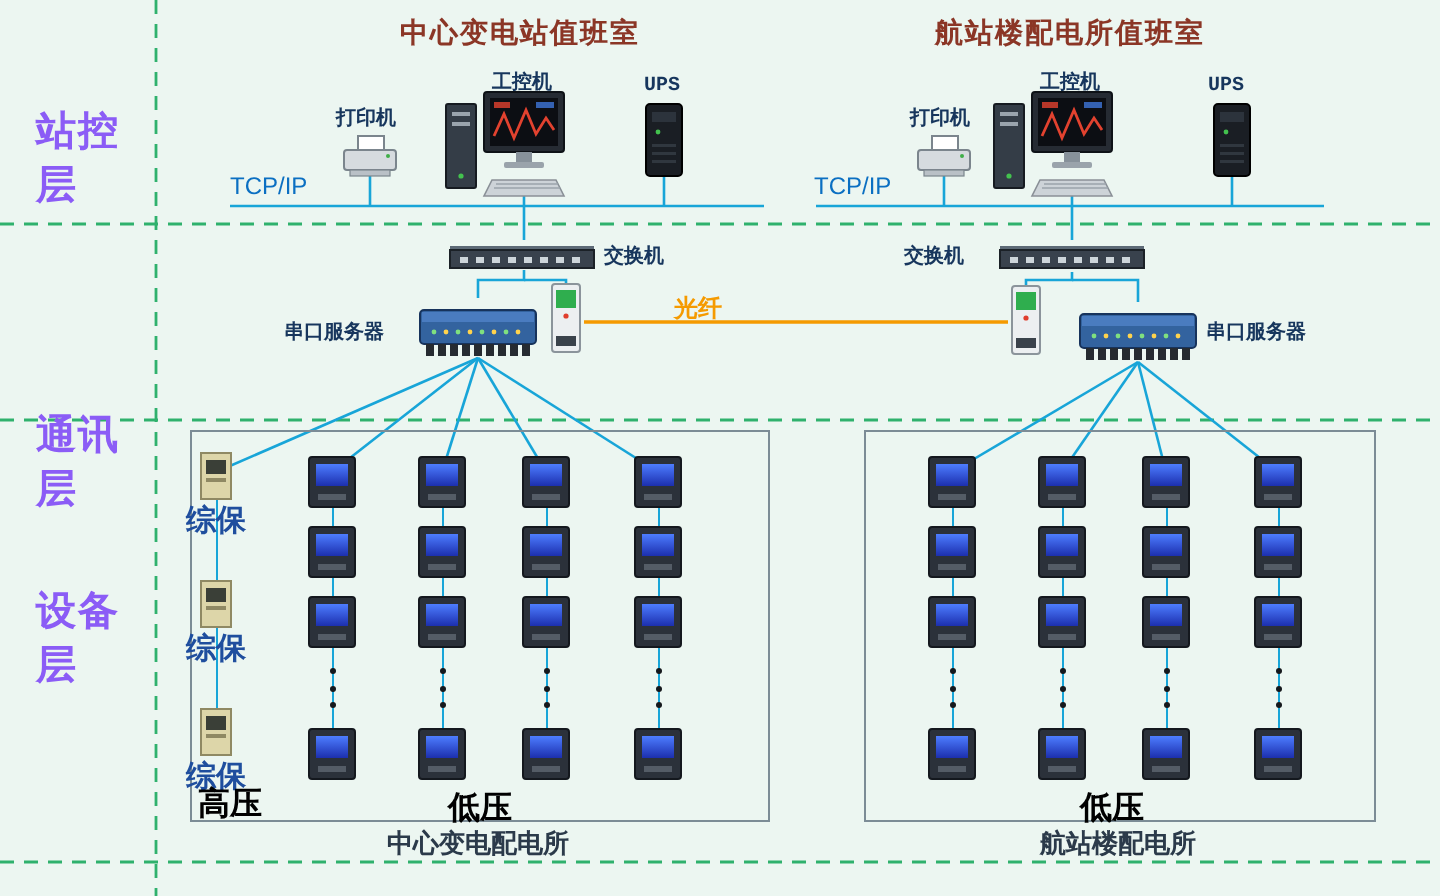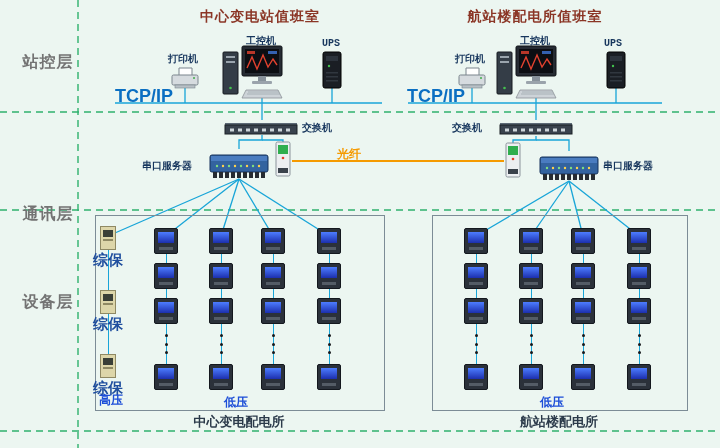--- a/index.html
+++ b/index.html
@@ -4,26 +4,26 @@
 <style>
   html,body{margin:0;padding:0;}
   .page{
     position:relative;width:720px;height:448px;overflow:hidden;
     background:#ecf6f1;
     font-family:"Liberation Sans","DejaVu Sans",sans-serif;
     -webkit-font-smoothing:antialiased;
   }
   .wires{position:absolute;left:0;top:0;z-index:0;}
   .abs{position:absolute;z-index:2;}
-  .layer-label{width:60px;text-align:center;font-size:16px;font-weight:bold;color:#737373;letter-spacing:1px;}
+  .layer-label{width:60px;text-align:left;font-size:20px;font-weight:bold;color:#8b5cf6;letter-spacing:1px;}
   .room-title{font-size:14px;font-weight:bold;color:#8b3626;text-align:center;letter-spacing:1px;}
   .dev-label{font-size:10px;font-weight:bold;color:#17365d;white-space:nowrap;font-family:Liberation Mono, monospace;}
-  .tcpip{font-size:18px;font-weight:bold;color:#0b6fc2;white-space:nowrap;}
+  .tcpip{font-size:12px;font-weight:normal;color:#0b6fc2;white-space:nowrap;}
   .fiber-label{font-size:12px;font-weight:bold;color:#f59a00;white-space:nowrap;}
-  .area-label{font-size:12px;font-weight:bold;color:#1d4ed8;white-space:nowrap;}
+  .area-label{font-size:16px;font-weight:bold;color:#000000;white-space:nowrap;}
   .caption{font-size:13px;font-weight:600;color:#2b3a4a;text-align:center;}
   .dev-box{position:absolute;border:1px solid #7c8c96;background:transparent;z-index:1;}
   .icon{position:absolute;z-index:3;line-height:0;}
   
   .mcol{position:absolute;top:228px;width:22px;display:flex;flex-direction:column;align-items:center;gap:9px;z-index:2;}
   .mcol::before{content:"";position:absolute;top:0;bottom:14px;left:50%;width:1px;margin-left:-0.5px;background:#18a5d8;z-index:0;}
   .meter{position:relative;width:22px;height:24px;background:#2b313a;border:1px solid #14181e;border-radius:2px;z-index:1;}
   .meter .ms{position:absolute;left:3px;right:3px;top:3px;height:11px;background:linear-gradient(180deg,#4d7dff,#1c2fae);}
   .meter .mb{position:absolute;left:4px;right:4px;bottom:3px;height:3px;background:#545c66;}
   .dots{position:relative;z-index:1;height:20px;display:flex;flex-direction:column;justify-content:space-between;padding:1px 0;}

